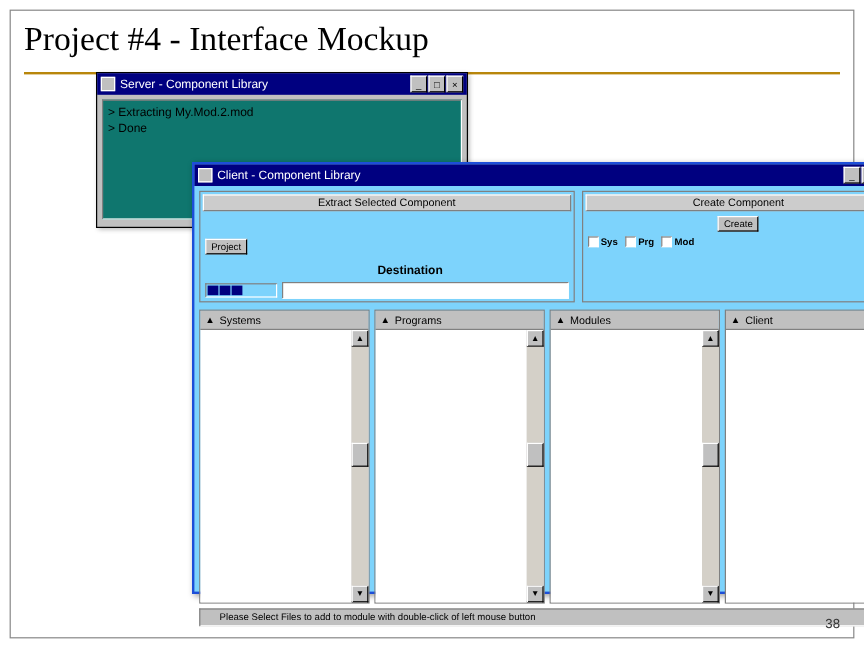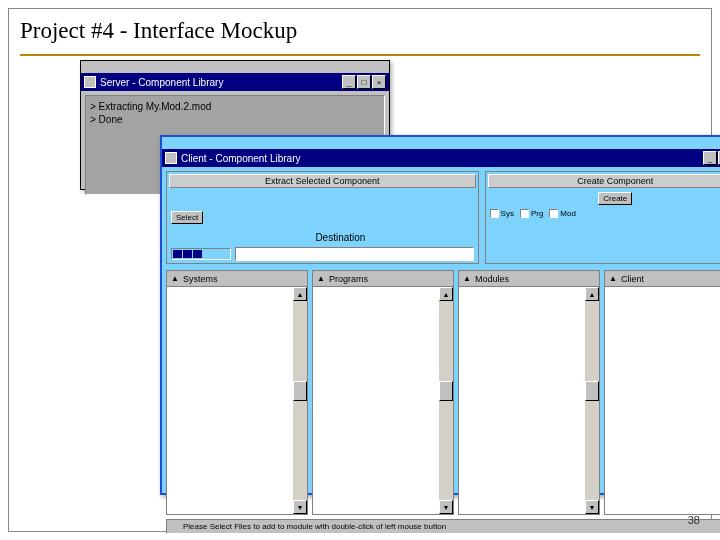--- a/index.html
+++ b/index.html
@@ -1,49 +1,49 @@
 <!DOCTYPE html>
 <html><head>
 <meta charset="utf-8">
 <style>
 * { box-sizing: border-box; margin: 0; padding: 0; }
 body { width: 720px; height: 540px; font-family: Arial, sans-serif; background: #fff; position: relative; }
 .slide-border { position: absolute; top: 8px; left: 8px; right: 8px; bottom: 8px; border: 1px solid #888; }
 .title-bar { position: absolute; top: 10px; left: 20px; right: 20px; }
-.title { font-family: 'Times New Roman', serif; font-size: 23px; color: #000; padding: 8px 0; }
+.title { font-family: 'Times New Roman', serif; font-size: 28px; color: #000; padding: 8px 0; }
 .title-underline { border-bottom: 2px solid #b8860b; margin-top: 2px; }
 .page-number { position: absolute; bottom: 14px; right: 20px; font-size: 11px; color: #333; }
 
 
 .server-window { position: absolute; top: 60px; left: 80px; width: 310px; height: 130px; border: 1px solid #000; background: #c0c0c0; box-shadow: 2px 2px 4px rgba(0,0,0,0.3); }
-.titlebar { background: #000080; color: #fff; height: 18px; display: flex; align-items: center; padding: 0 3px; font-size: 10px; margin-top: 12px; }
+.titlebar { background: #000080; color: #fff; height: 18px; display: flex; align-items: center; padding: 0 3px; font-size: 10px; }
 .titlebar .win-icon { width: 12px; height: 12px; background: #c0c0c0; border: 1px solid #fff; margin-right: 4px; }
 .titlebar .win-title { flex: 1; }
 .titlebar .win-btns { display: flex; gap: 1px; }
 .titlebar .win-btn { width: 14px; height: 14px; background: #c0c0c0; border: 1px solid #000; border-top-color: #fff; border-left-color: #fff; font-size: 8px; display: flex; align-items: center; justify-content: center; color: #000; cursor: pointer; }
-.server-body { background: #a3a3a3; margin: 4px; height: 100px; border: 1px solid #808080; border-right-color: #fff; border-bottom-color: #fff; padding: 4px; font-family: 'MS Sans Serif', sans-serif; font-size: 10px; }
+.server-body { background: #0f766e; margin: 4px; height: 100px; border: 1px solid #808080; border-right-color: #fff; border-bottom-color: #fff; padding: 4px; font-family: 'MS Sans Serif', sans-serif; font-size: 10px; }
 .server-body div { line-height: 1.3; }
 
 
 .client-window { position: absolute; top: 135px; left: 160px; width: 592px; height: 360px; border: 2px solid #1d4ed8; background: #7dd3fc; box-shadow: 2px 2px 5px rgba(0,0,0,0.4); }
 .client-body { padding: 4px; }
 .section-row { display: flex; gap: 6px; }
 .section { flex: 1; border: 1px solid #808080; padding: 2px; }
 .section-label { font-size: 9px; text-align: center; background: #cccccc; padding: 1px; border: 1px solid #808080; border-top-color: #fff; border-left-color: #fff; }
 .section-add { flex: 0.9; }
 .section-extract { flex: 1.2; }
 .ctrl-row { display: flex; align-items: center; gap: 4px; margin-top: 4px; padding: 0 2px; }
 .btn { background: #c0c0c0; border: 1px solid #000; border-top-color: #fff; border-left-color: #fff; font-size: 8px; padding: 2px 6px; cursor: pointer; }
 .btn-sm { padding: 1px 4px; font-size: 8px; }
 .textfield { background: #fff; border: 1px solid #808080; border-right-color: #fff; border-bottom-color: #fff; height: 14px; flex: 1; }
-.dest-label { font-size: 10px; font-weight: normal; text-align: center; margin-top: 40px; }
+.dest-label { font-size: 10px; font-weight: bold; text-align: center; margin-top: 40px; }
 .progress { display: flex; gap: 1px; height: 12px; width: 60px; border: 1px solid #808080; border-right-color: #fff; border-bottom-color: #fff; padding: 1px; }
 .progress-seg { width: 9px; background: #000080; }
 .checks-row { display: flex; gap: 6px; font-size: 8px; align-items: center; margin-top: 4px; padding: 0 2px; }
-.check { display: flex; align-items: center; gap: 2px; }
+.check { display: flex; align-items: center; gap: 2px; font-weight: bold; }
 .checkbox { width: 9px; height: 9px; background: #fff; border: 1px solid #808080; border-right-color: #fff; border-bottom-color: #fff; }
 
 .columns-row { display: flex; gap: 4px; margin-top: 6px; height: 245px; }
 .column { flex: 1; display: flex; flex-direction: column; border: 1px solid #808080; }
 .col-header { display: flex; align-items: center; background: #c0c0c0; height: 16px; font-size: 9px; border-bottom: 1px solid #808080; }
 .sort-arrow { width: 16px; text-align: center; font-size: 8px; cursor: pointer; }
 .col-title { flex: 1; }
 .col-body { flex: 1; background: #fff; position: relative; }
 .col-scroll { position: absolute; right: 0; top: 0; bottom: 0; width: 14px; background: #c0c0c0; display: flex; flex-direction: column; }
 .scroll-btn { height: 14px; background: #c0c0c0; border: 1px solid #000; border-top-color: #fff; border-left-color: #fff; font-size: 7px; display: flex; align-items: center; justify-content: center; cursor: pointer; }
@@ -87,21 +87,21 @@
       <div class="win-btn">□</div>
       <div class="win-btn">×</div>
     </div>
   </div>
   <div class="client-body">
 
     <div class="section-row">
       <div class="section section-extract">
         <div class="section-label">Extract Selected Component</div>
         <div class="ctrl-row">
-          <button class="btn btn-sm">Select</button>
+          <button class="btn btn-sm">Project</button>
           <div class="dest-label" style="flex:1">Destination</div>
         </div>
         <div class="ctrl-row">
           <div class="progress">
             <div class="progress-seg"></div>
               <div class="progress-seg"></div>
               <div class="progress-seg"></div>
           </div>
           <div class="textfield"></div>
         </div>

